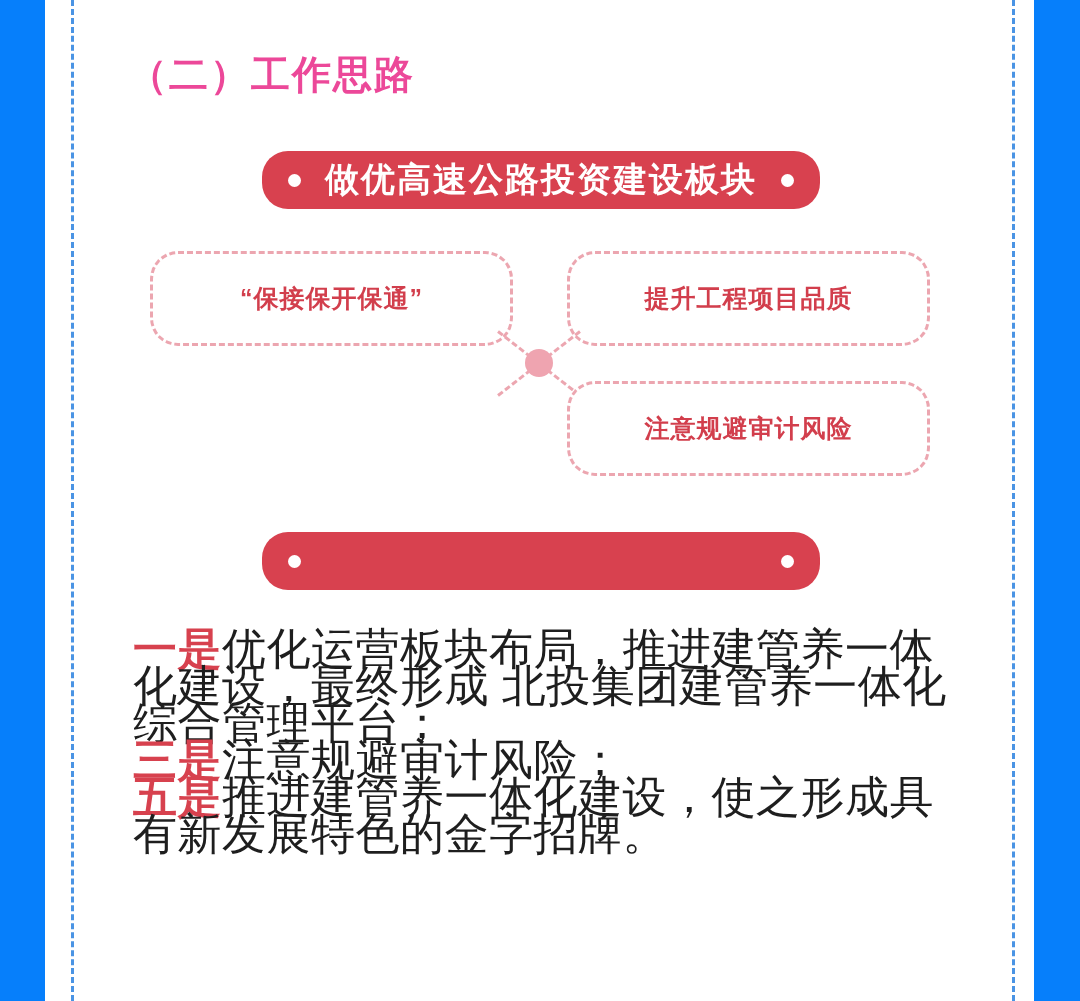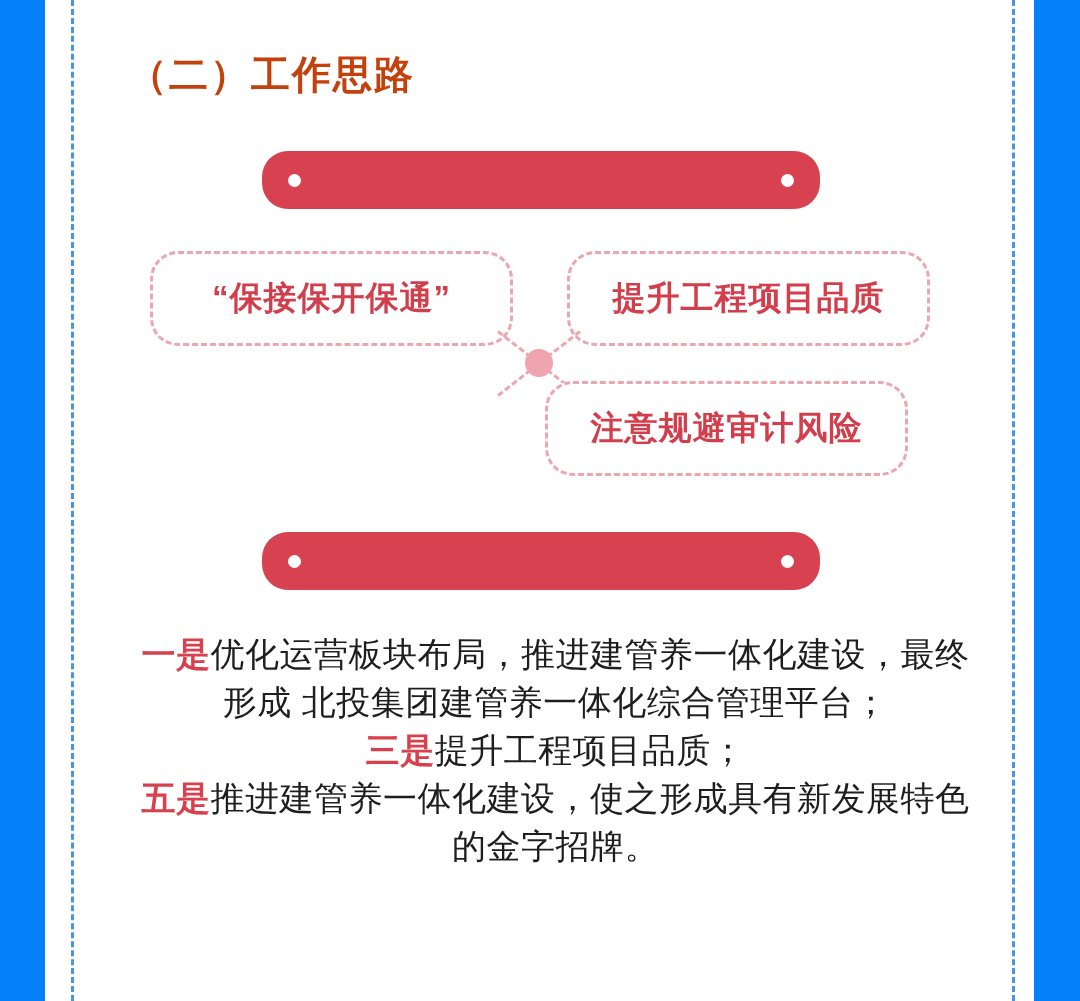--- a/index.html
+++ b/index.html
@@ -14,21 +14,21 @@
   .bar{position:absolute;top:0;height:100%;background:#067FFB;}
   .bar.left{left:0;width:45px;}
   .bar.right{left:1034px;width:46px;}
   .dashline{position:absolute;top:0;height:100%;width:0;border-left:3px dashed #4A94E4;}
   .dashline.left{left:71px;}
   .dashline.right{left:1012px;}
   
   .title{
     position:absolute;left:128px;top:48px;
     font-size:39px;font-weight:bold;letter-spacing:2px;
-    color:#c2410c;white-space:nowrap;
+    color:#ec4899;white-space:nowrap;
   }
   
   .pill{
     position:absolute;left:262px;width:558px;height:58px;
     background:#D8414F;border-radius:26px;
     display:flex;align-items:center;justify-content:space-between;
     padding:0 26px;box-sizing:border-box;
   }
   .pill.first{top:151px;}
   .pill.second{top:532px;}
@@ -42,64 +42,64 @@
     margin:0 auto;
   }
   
   .dbox{
     position:absolute;width:363px;height:95px;box-sizing:border-box;
     border:3px dashed #ECA6B0;border-radius:28px;
     display:flex;align-items:center;justify-content:center;
     background:#ffffff;
   }
   .dbox .dbox-label{
-    color:#D23E4C;font-size:33px;font-weight:bold;
+    color:#D23E4C;font-size:25px;font-weight:bold;
     letter-spacing:1px;white-space:nowrap;
   }
   .dbox.b1{left:150px;top:251px;}
   .dbox.b2{left:567px;top:251px;}
   .dbox.b3{left:150px;top:381px;}
-  .dbox.b4{left:545px;top:381px;}
+  .dbox.b4{left:567px;top:381px;}
   
   .connector-line{
     position:absolute;left:487px;top:362px;width:104px;height:0;
     border-top:3px dashed #ECA6B0;
   }
   .connector-line.diag1{transform:rotate(38deg);}
   .connector-line.diag2{transform:rotate(-38deg);}
   .connector-dot{
     position:absolute;left:525px;top:349px;
     width:28px;height:28px;border-radius:50%;
     background:#EFA4B0;
   }
   
   .notes{
     position:absolute;left:133px;top:630px;width:845px;
-    font-size:34px;line-height:48px;color:#1E1E1E;
+    font-size:44px;line-height:37px;color:#1E1E1E;
     letter-spacing:0.5px;
     word-break:break-all;
-    text-align:center;
   }
   .notes p{margin:0;padding:0;}
   .notes .marker{color:#D7414E;font-weight:bold;}
 </style>
 </head>
 <body>
 
 <div class="page">
 
   <div class="bar left"></div>
   <div class="bar right"></div>
   <div class="dashline left"></div>
   <div class="dashline right"></div>
 
   <div class="title">（二）工作思路</div>
 
   <div class="pill first">
     <span class="dot"></span>
+    <span class="pill-label">做优高速公路投资建设板块</span>
     <span class="dot"></span>
   </div>
 
   <div class="dbox b1">
     <span class="dbox-label">“保接保开保通”</span>
   </div>
   <div class="dbox b2">
     <span class="dbox-label">提升工程项目品质</span>
   </div>
 
@@ -111,17 +111,17 @@
     <span class="dbox-label">注意规避审计风险</span>
   </div>
 
   <div class="pill second">
     <span class="dot"></span>
     <span class="dot"></span>
   </div>
 
   <div class="notes">
     <p><span class="marker">一是</span><span>优化运营板块布局，推进建管养一体化建设，最终形成 北投集团建管养一体化综合管理平台；</span></p>
-    <p><span class="marker">三是</span><span>提升工程项目品质；</span></p>
+    <p><span class="marker">三是</span><span>注意规避审计风险；</span></p>
     <p><span class="marker">五是</span><span>推进建管养一体化建设，使之形成具有新发展特色的金字招牌。</span></p>
   </div>
 
 </div>
 
 </body></html>

